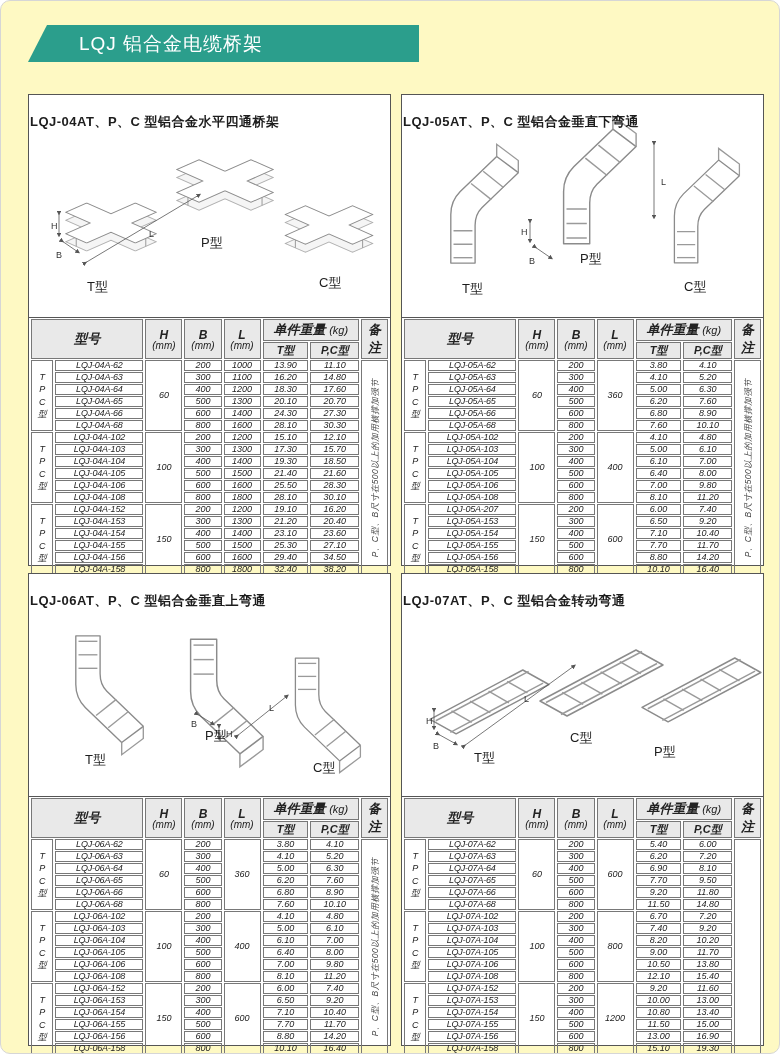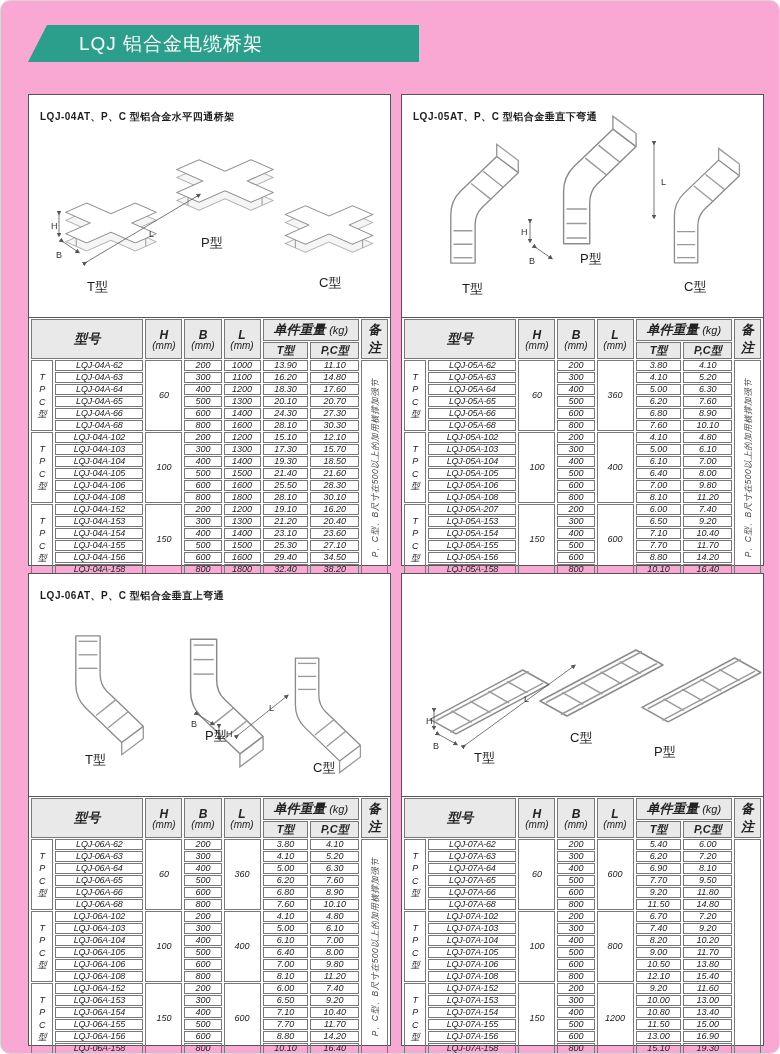--- a/index.html
+++ b/index.html
@@ -1,21 +1,21 @@
 <!DOCTYPE html>
 <html style="--banner: #2b9e8c; --banner-text: #ffffff; --thead-bg: #e9e9e9;"><head>
 <meta charset="utf-8">
 <style>
   html,body{margin:0;padding:0;background:#fff;}
   body{width:780px;height:1054px;position:relative;font-family:"Liberation Sans","DejaVu Sans",sans-serif;}
-  .page{position:absolute;left:0;top:0;width:778px;height:1052px;border:1px solid #d6d6d6;border-radius:10px;background:#f9a8d4;overflow:hidden;}
+  .page{position:absolute;left:0;top:0;width:778px;height:1052px;border:1px solid #d6d6d6;border-radius:10px;background:#fef9c3;overflow:hidden;}
   .banner{position:absolute;left:27px;top:24px;width:391px;height:37px;background:var(--banner,#2b9e8c);clip-path:polygon(19px 0,100% 0,100% 100%,0 100%);}
   .banner .t{display:block;line-height:37px;padding-left:51px;color:var(--banner-text,#fff);font-size:19px;letter-spacing:1px;}
   .panel{position:absolute;width:363px;border:1px solid #555;background:#fff;box-sizing:border-box;}
-  .panel-title{position:absolute;left:11px;top:7px;font-size:10px;font-weight:700;color:#1d1d1d;letter-spacing:0.5px;z-index:2;}
+  .panel-title{position:absolute;left:1px;top:7px;font-size:13px;font-weight:700;color:#1d1d1d;letter-spacing:0.5px;z-index:2;}
   .diagram{position:absolute;left:0;top:0;width:100%;height:222px;}
   .tablewrap{position:absolute;left:0;right:0;top:222px;bottom:0;border-top:1px solid #555;background:#fff;}
   table.spec{width:100%;height:100%;border-collapse:separate;border-spacing:2px 1px;table-layout:fixed;font-style:italic;}
   table.spec th,table.spec td{border:1px solid #787878;text-align:center;vertical-align:middle;padding:0;overflow:hidden;color:#222;}
   table.spec thead th{background:var(--thead-bg,#e9e9e9);font-weight:700;}
   table.spec thead tr:first-child th{height:20px;font-size:13px;}
   table.spec thead tr.sub th{height:14px;font-size:11px;}
   th .dim{font-size:12px;display:block;line-height:11px;margin-top:2px;}
   th .mm{font-size:10px;display:block;font-weight:400;line-height:9px;}
   th .kg{font-size:11px;font-weight:400;}
@@ -745,20 +745,21 @@
             <line class="dimln" x1="32" y1="136" x2="32" y2="154" marker-start="url(#ah)" marker-end="url(#ah)"></line>
             <text class="dimlab" x="24" y="150">H</text>
             <line class="dimln" x1="36" y1="160" x2="54" y2="170" marker-start="url(#ah)" marker-end="url(#ah)"></line>
             <text class="dimlab" x="31" y="175">B</text>
             <line class="dimln" x1="62" y1="172" x2="172" y2="92" marker-start="url(#ah)" marker-end="url(#ah)"></line>
             <text class="dimlab" x="122" y="128">L</text>
             <text class="diaglab" x="72" y="188">T型</text>
             <text class="diaglab" x="168" y="168">C型</text>
             <text class="diaglab" x="252" y="182">P型</text>
           </svg></div>
+        <h2 class="panel-title">LQJ-07AT、P、C 型铝合金转动弯通</h2>
         <div class="tablewrap">
           <table class="spec">
   <colgroup>
               <col style="width:6.5%">
               <col style="width:25.7%">
               <col style="width:10.8%">
               <col style="width:10.8%">
               <col style="width:10.8%">
               <col style="width:13.4%">
               <col style="width:14.2%">

